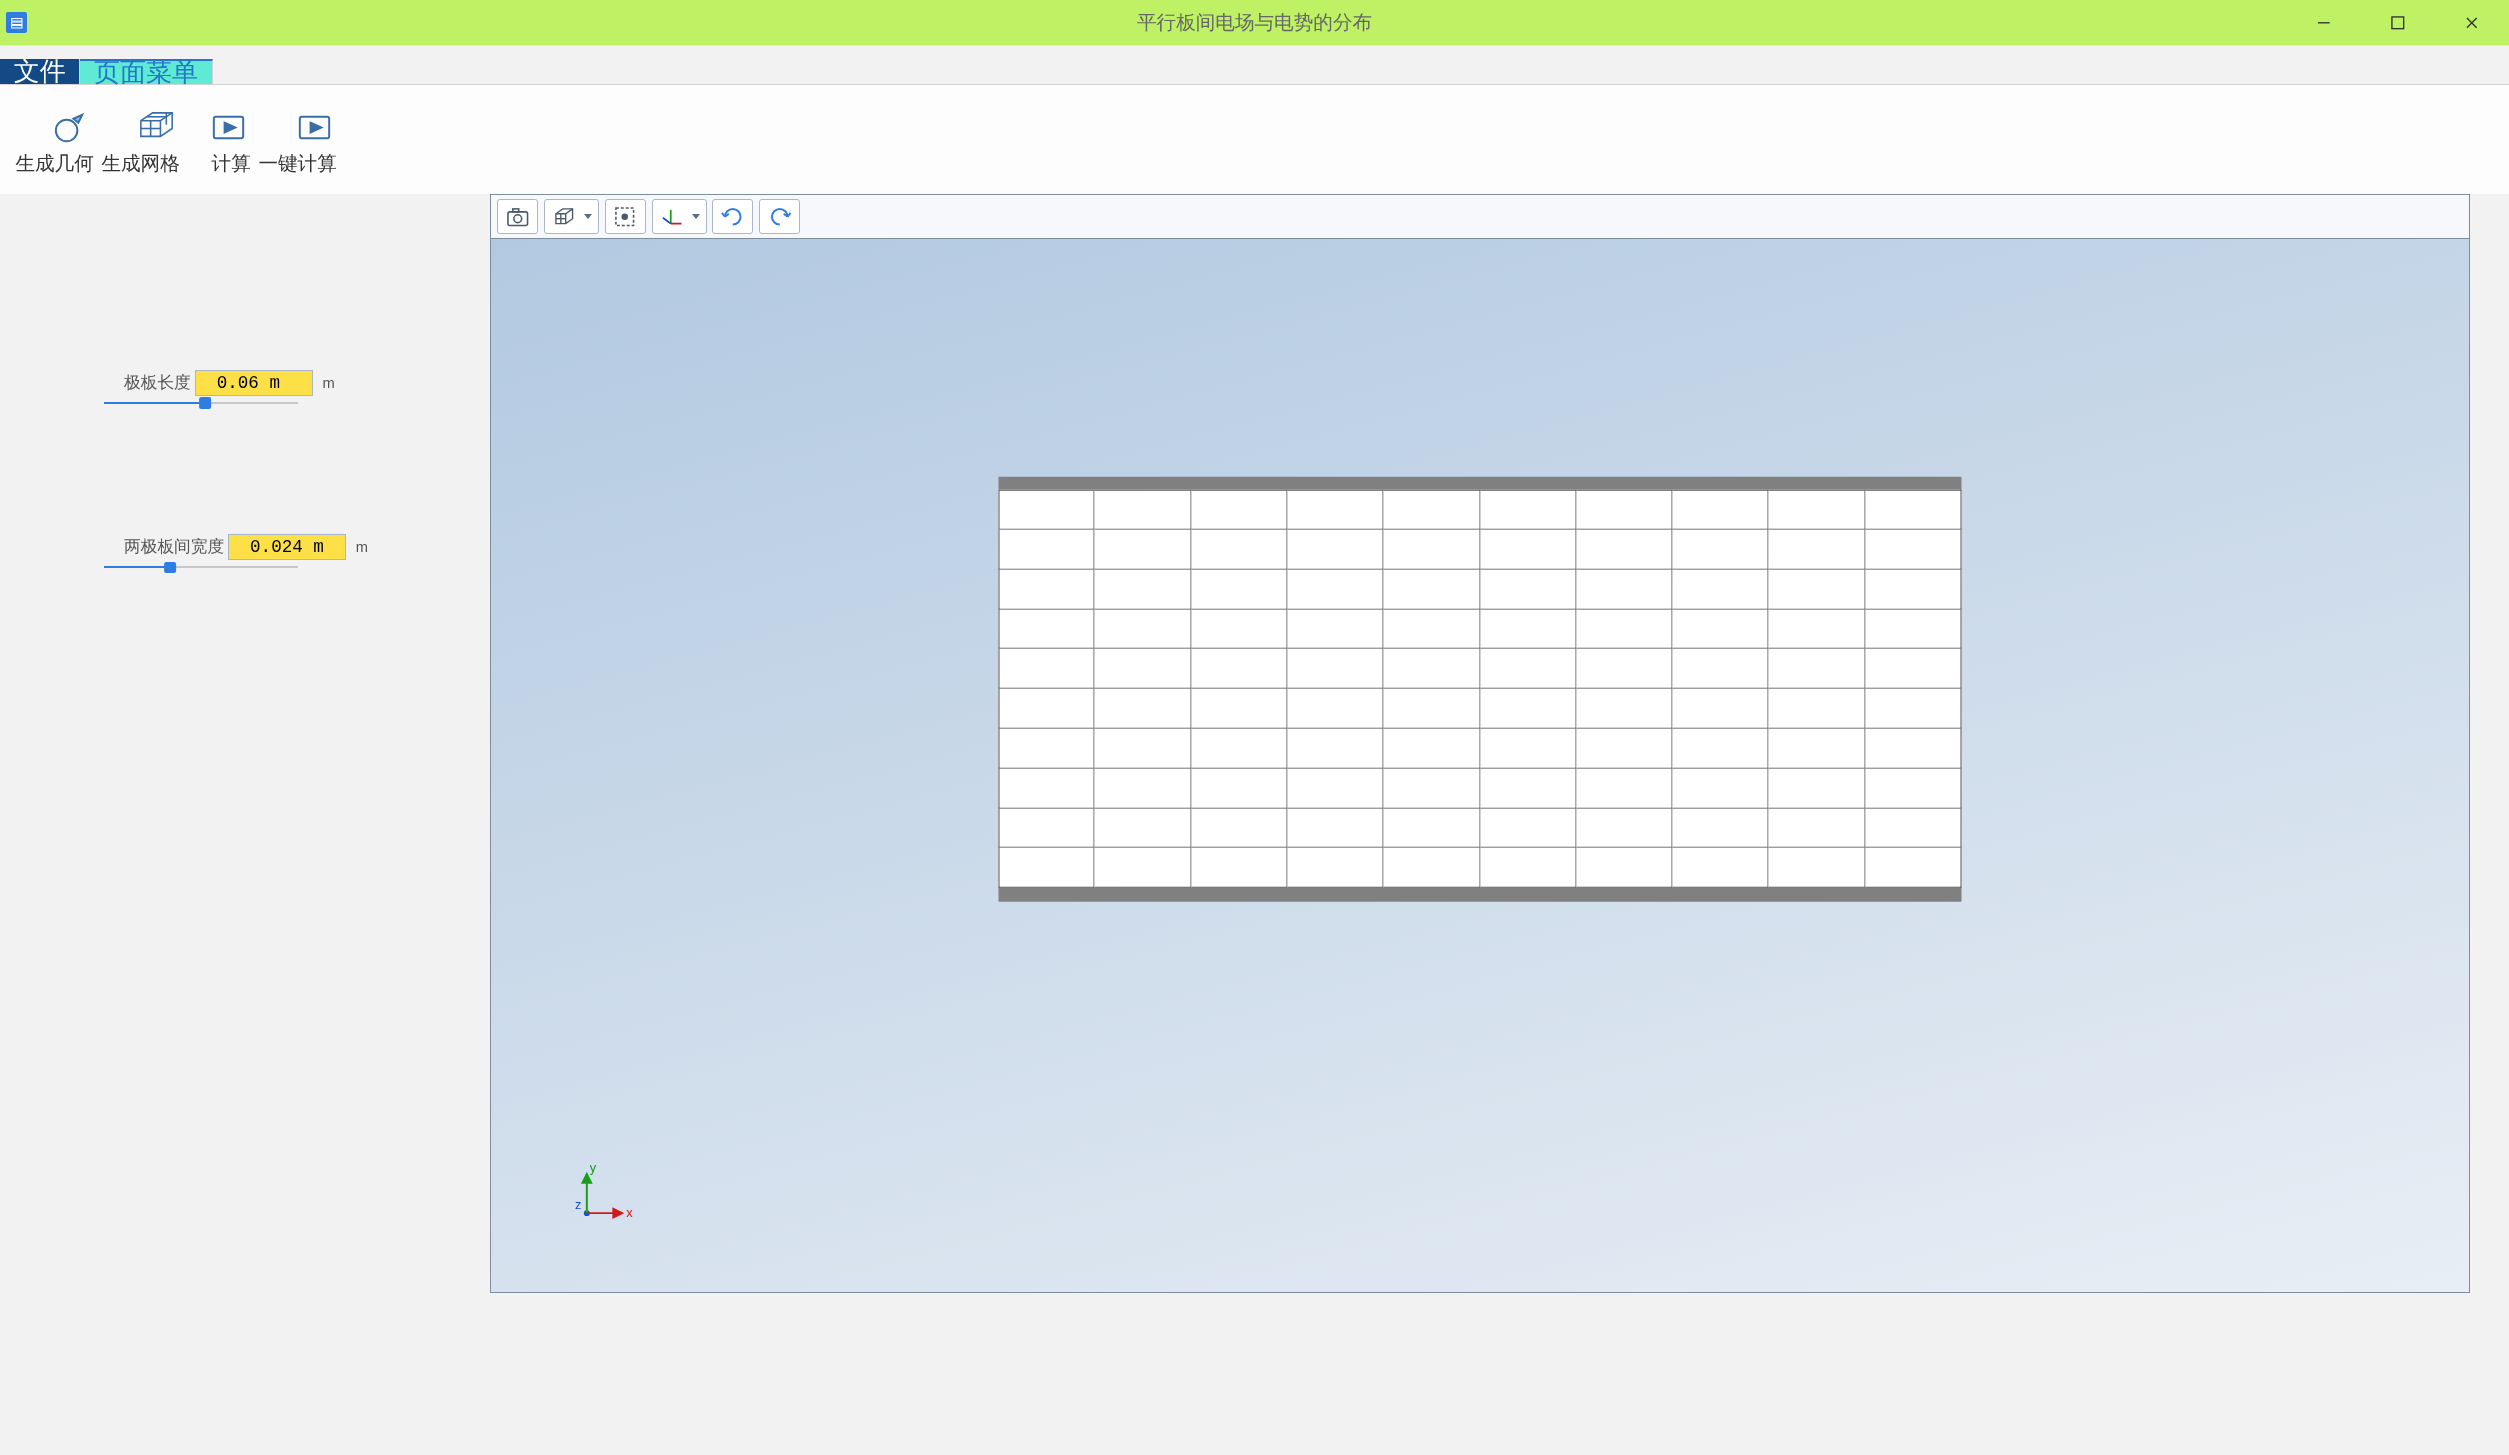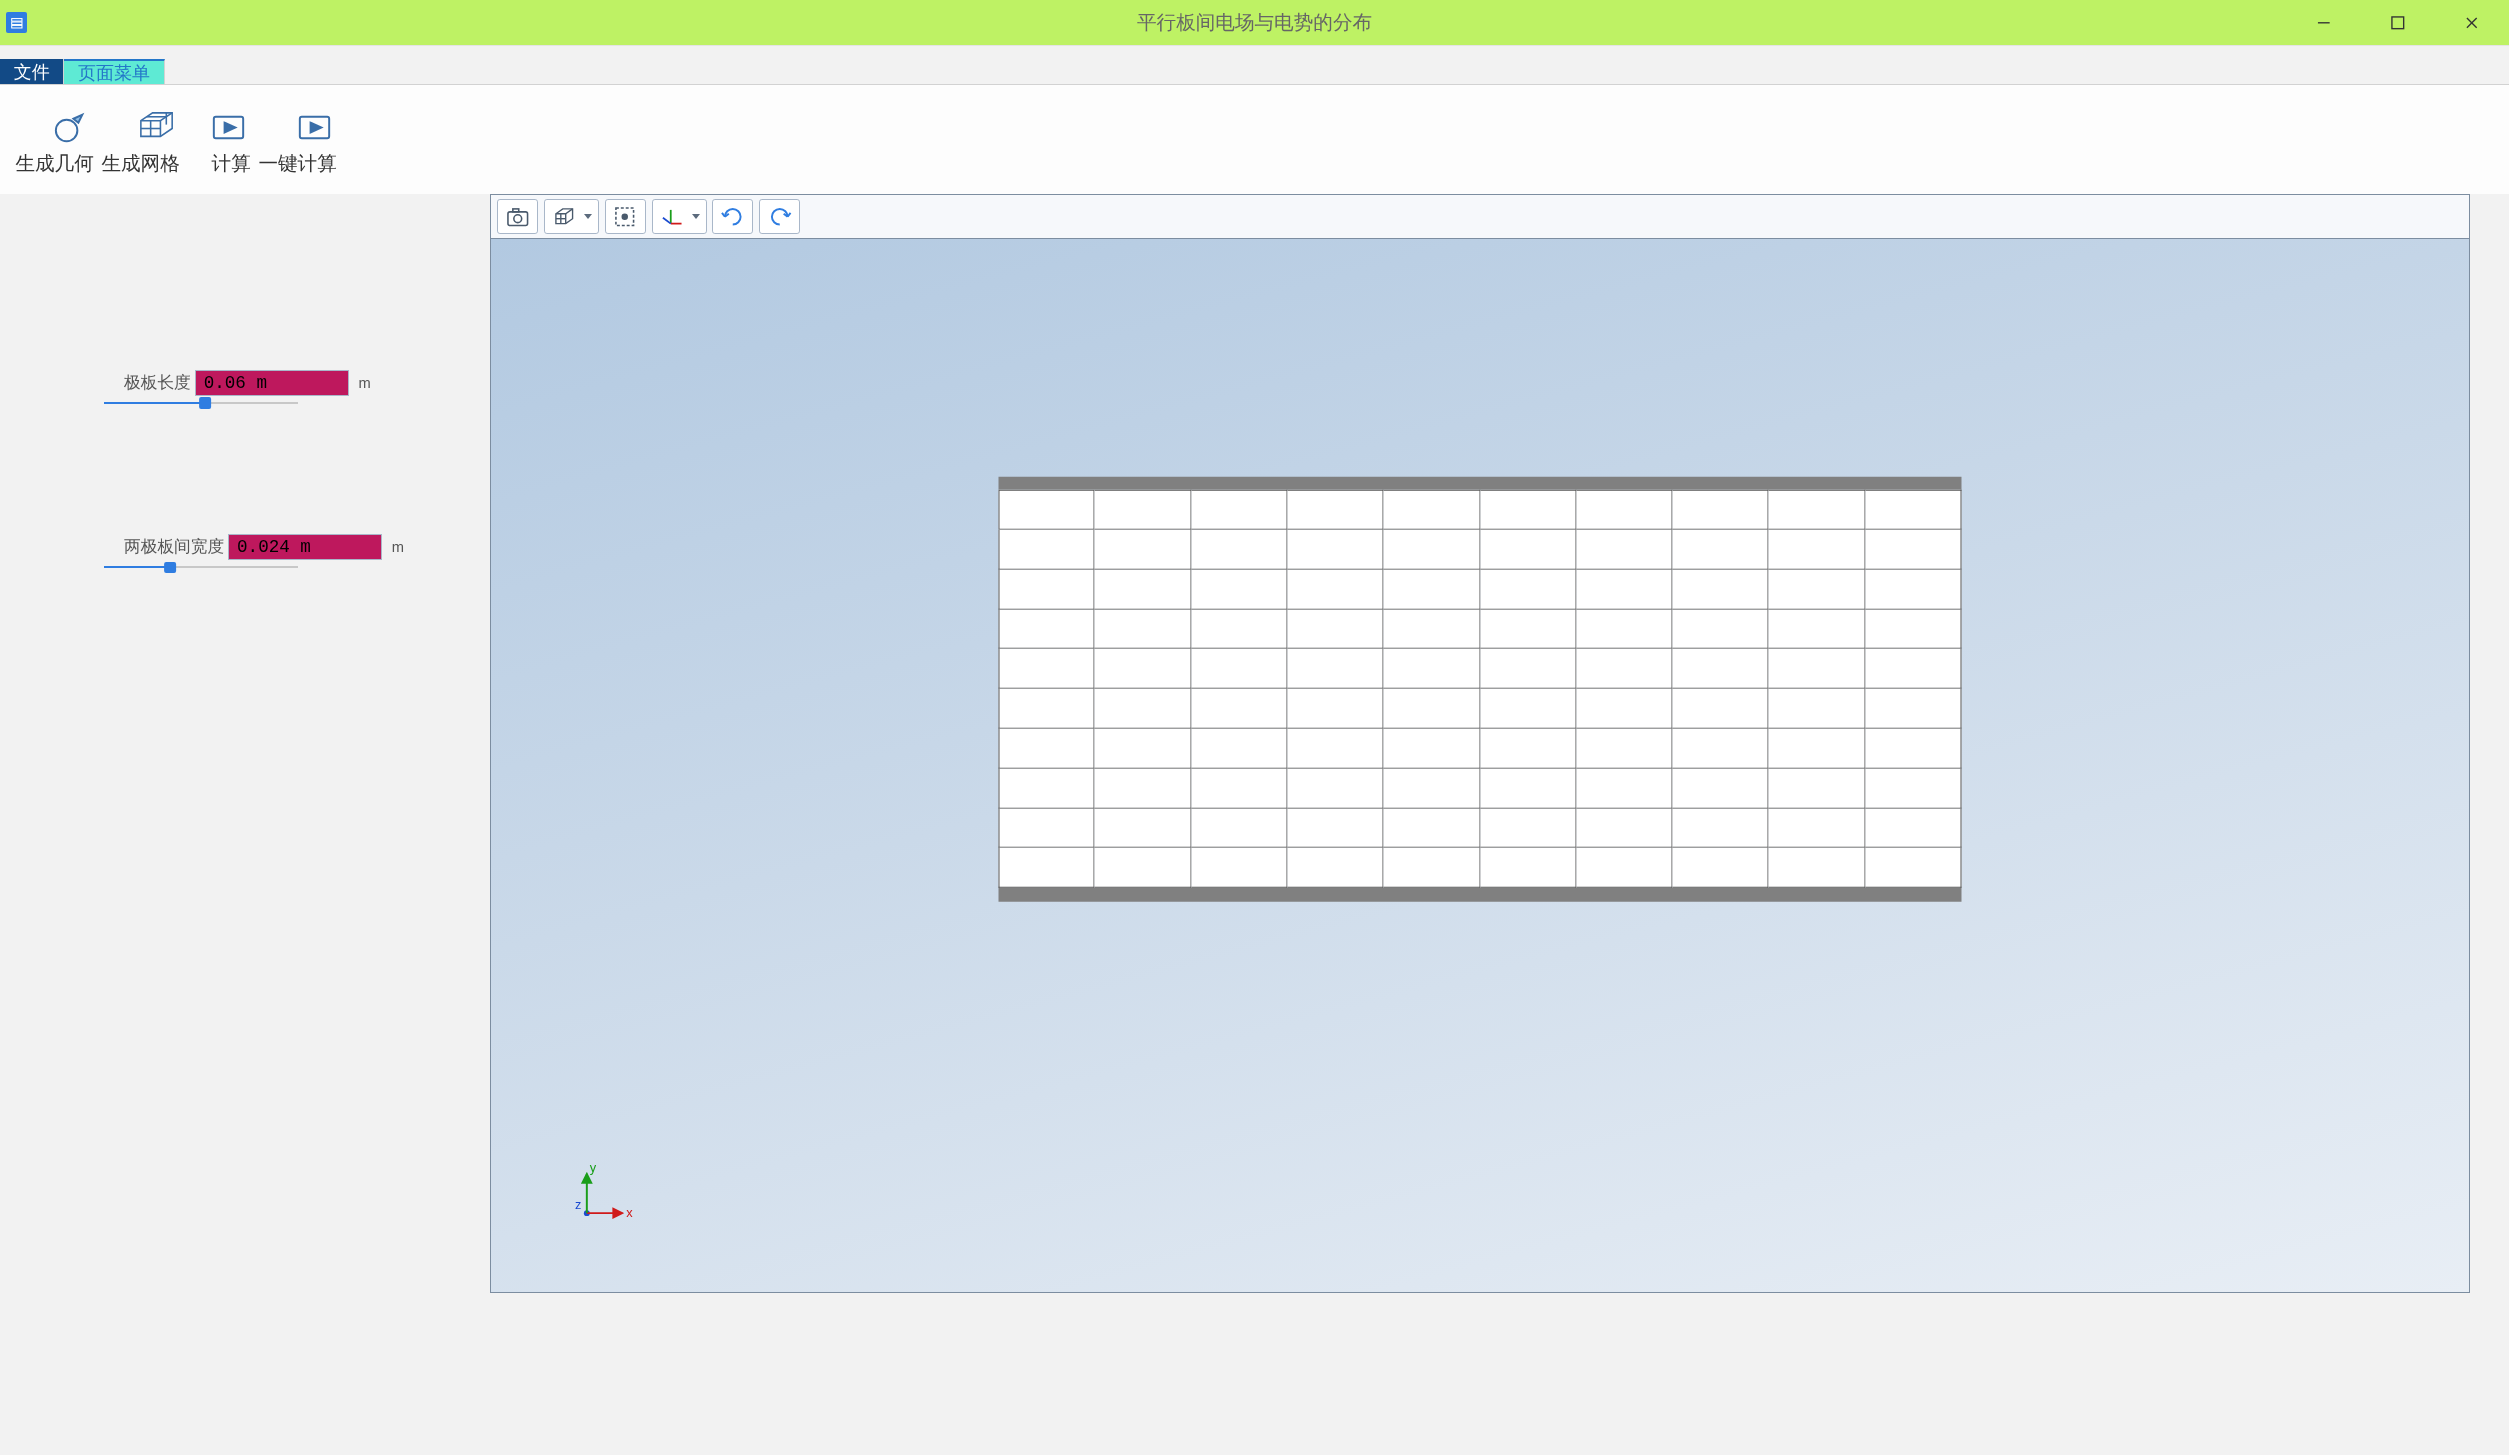--- a/index.html
+++ b/index.html
@@ -37,21 +37,21 @@
 
 
 .menutabs {
   height: 39px; width: 100%;
   background: #f2f2f2;
   display: flex; align-items: stretch;
   border-bottom: 1px solid #d2d2d2;
 }
 .menutabs .tab {
   padding: 0 13.7px; display: flex; align-items: center;
-  font-size: 18px; color: #fff; background: #124a86;
+  font-size: 26px; color: #fff; background: #124a86;
   border-right: 1px solid #d2d2d2;
   margin-top: 13px;
 }
 .menutabs .tab.active {
   background: #5eead4; color: #2376c9;
   border-top: 2px solid #2376c9;
 }
 
 
 .ribbon {
@@ -85,25 +85,25 @@
   padding-top: 176px;
 }
 .param {
   margin-left: 104px; margin-bottom: 127px;
 }
 .param-row {
   display: flex; align-items: center; gap: 3.9px; margin-left: 20px;
 }
 .param-label { font-size: 16.7px; color: #555; }
 .param-input {
-  width: 154px; height: 25.5px;
+  width: 118px; height: 25.5px;
   border: 1px solid #a9b7c9;
   font-family: "Courier New", monospace;
-  font-size: 17.6px; padding: 0 8px;
-  background: #be185d;
+  font-size: 17.6px; padding: 0 21px;
+  background: #fde047;
 }
 .param-unit { font-size: 14.7px; color: #555; margin-left: 5.9px; }
 .param-slider {
   margin-top: 3.9px;
   width: 194px; height: 7.8px; position: relative;
 }
 .param-slider .track {
   position: absolute; top: 2.9px; left: 0; right: 0; height: 2px;
   background: #c8c8c8;
 }

